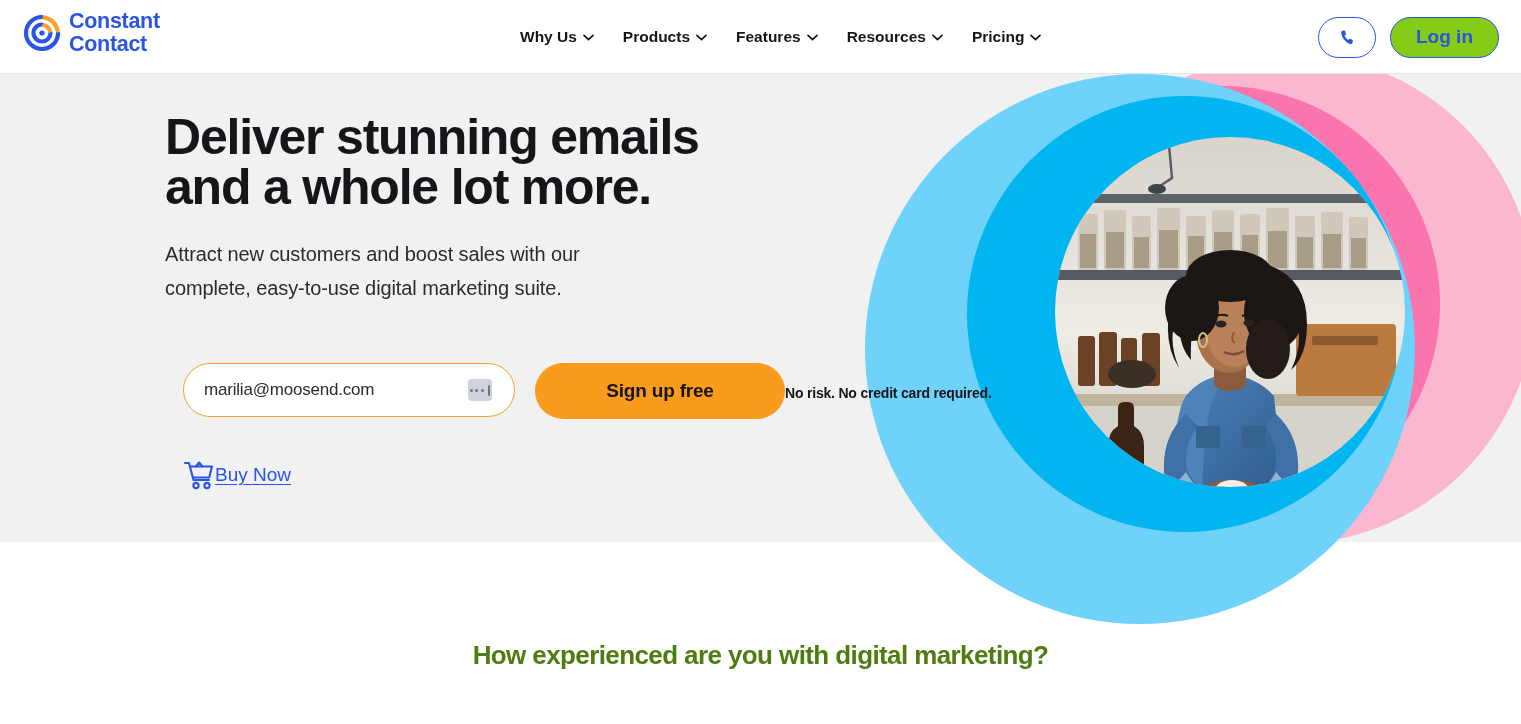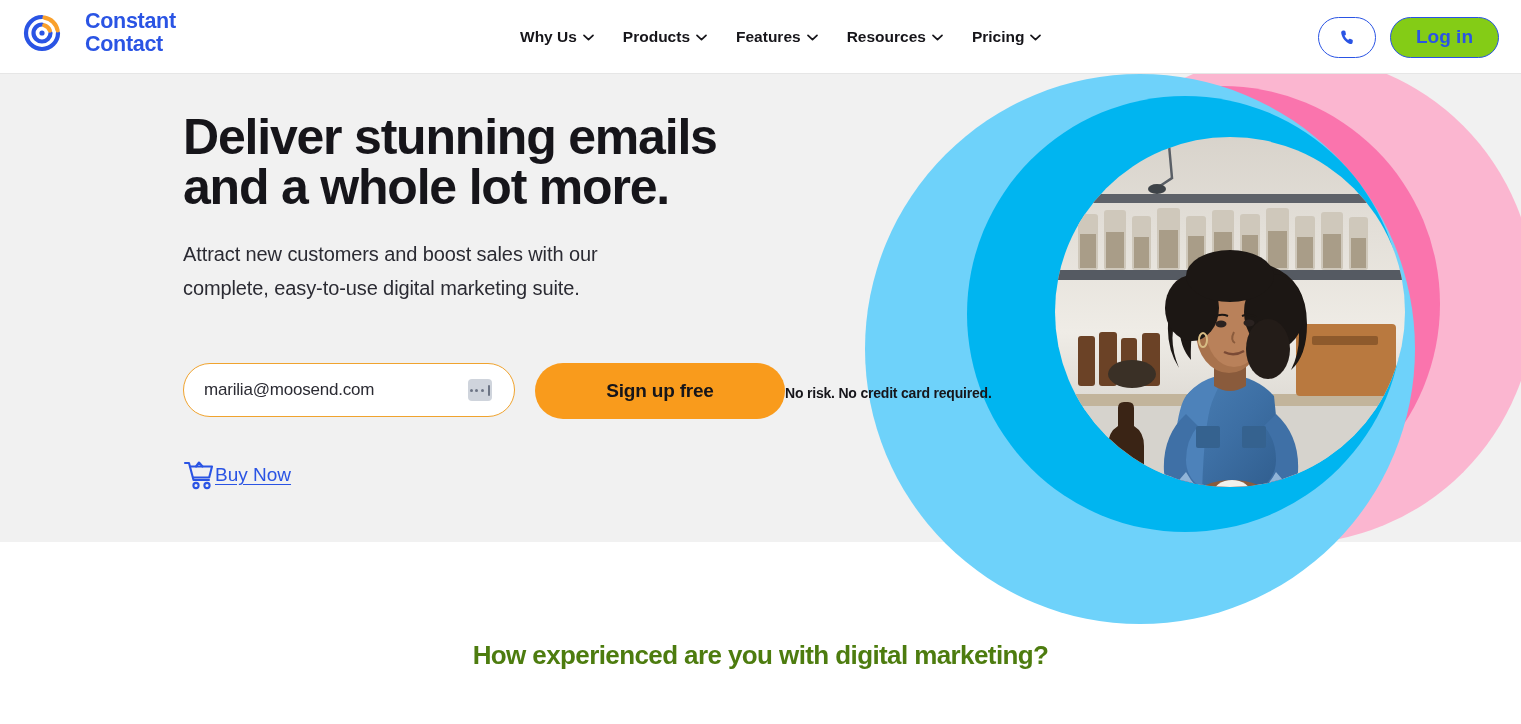--- a/index.html
+++ b/index.html
@@ -15,21 +15,21 @@
   
   .header {
     position:absolute; top:0; left:0;
     width:1521px; height:74px;
     background:#ffffff;
     border-bottom:1px solid #e6e6e6;
     z-index:40;
   }
   .logo-wrap {
     position:absolute; left:22px; top:10px;
-    display:flex; align-items:center; gap:23px;justify-content:space-between;
+    display:flex; align-items:center; gap:7px;justify-content:space-between;
   }
   .logo-mark { width:40px; height:40px; display:block; }
   .logo-text {
     font-size:21.5px; font-weight:700; line-height:1.06;
     color:#2a54e4; letter-spacing:-0.3px;
   }
   .logo-text span { display:block; }
 
   .nav {
     position:absolute; left:520px; top:0;
@@ -69,21 +69,21 @@
   }
   .hero-art {
     position:absolute; left:0; top:74px;
     width:1521px; height:650px;
     overflow:hidden; pointer-events:none;
     z-index:10;
   }
   .hero-art svg { display:block; width:1521px; height:650px; }
 
   .hero-copy {
-    position:absolute; left:183px; top:112px;
+    position:absolute; left:165px; top:112px;
     width:700px; z-index:20;
   }
   .hero-title {
     font-size:50px; font-weight:700; line-height:1.0;
     color:#16151a; letter-spacing:-1.2px;
     white-space:pre-line;
   }
   .hero-sub {
     margin-top:26px;
     font-size:20px; line-height:1.68; color:#2b2b33;

